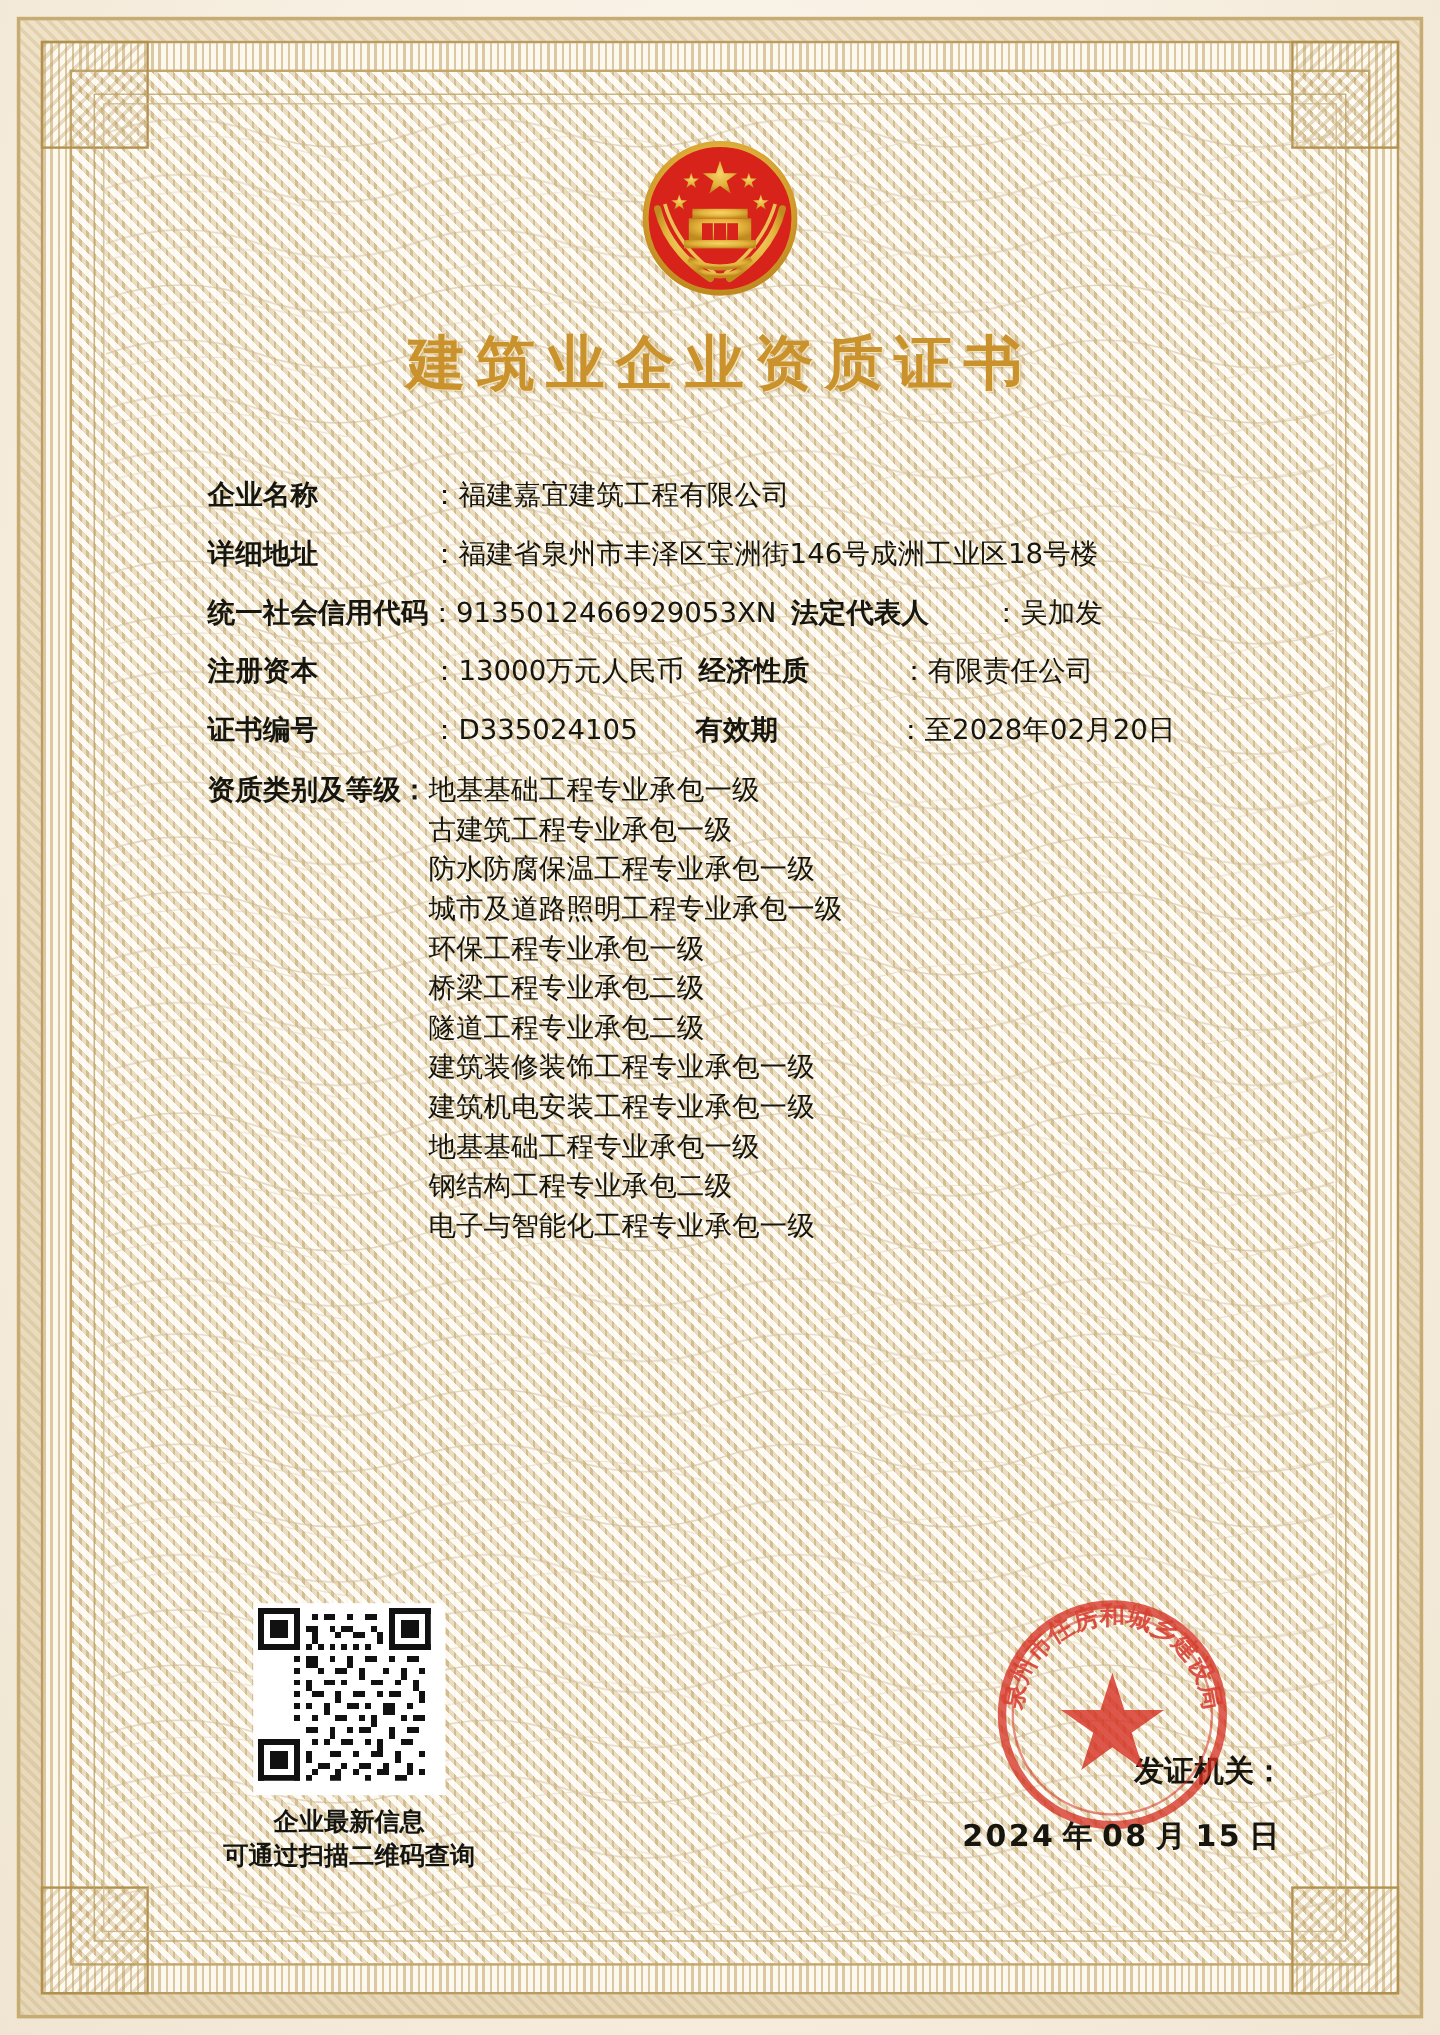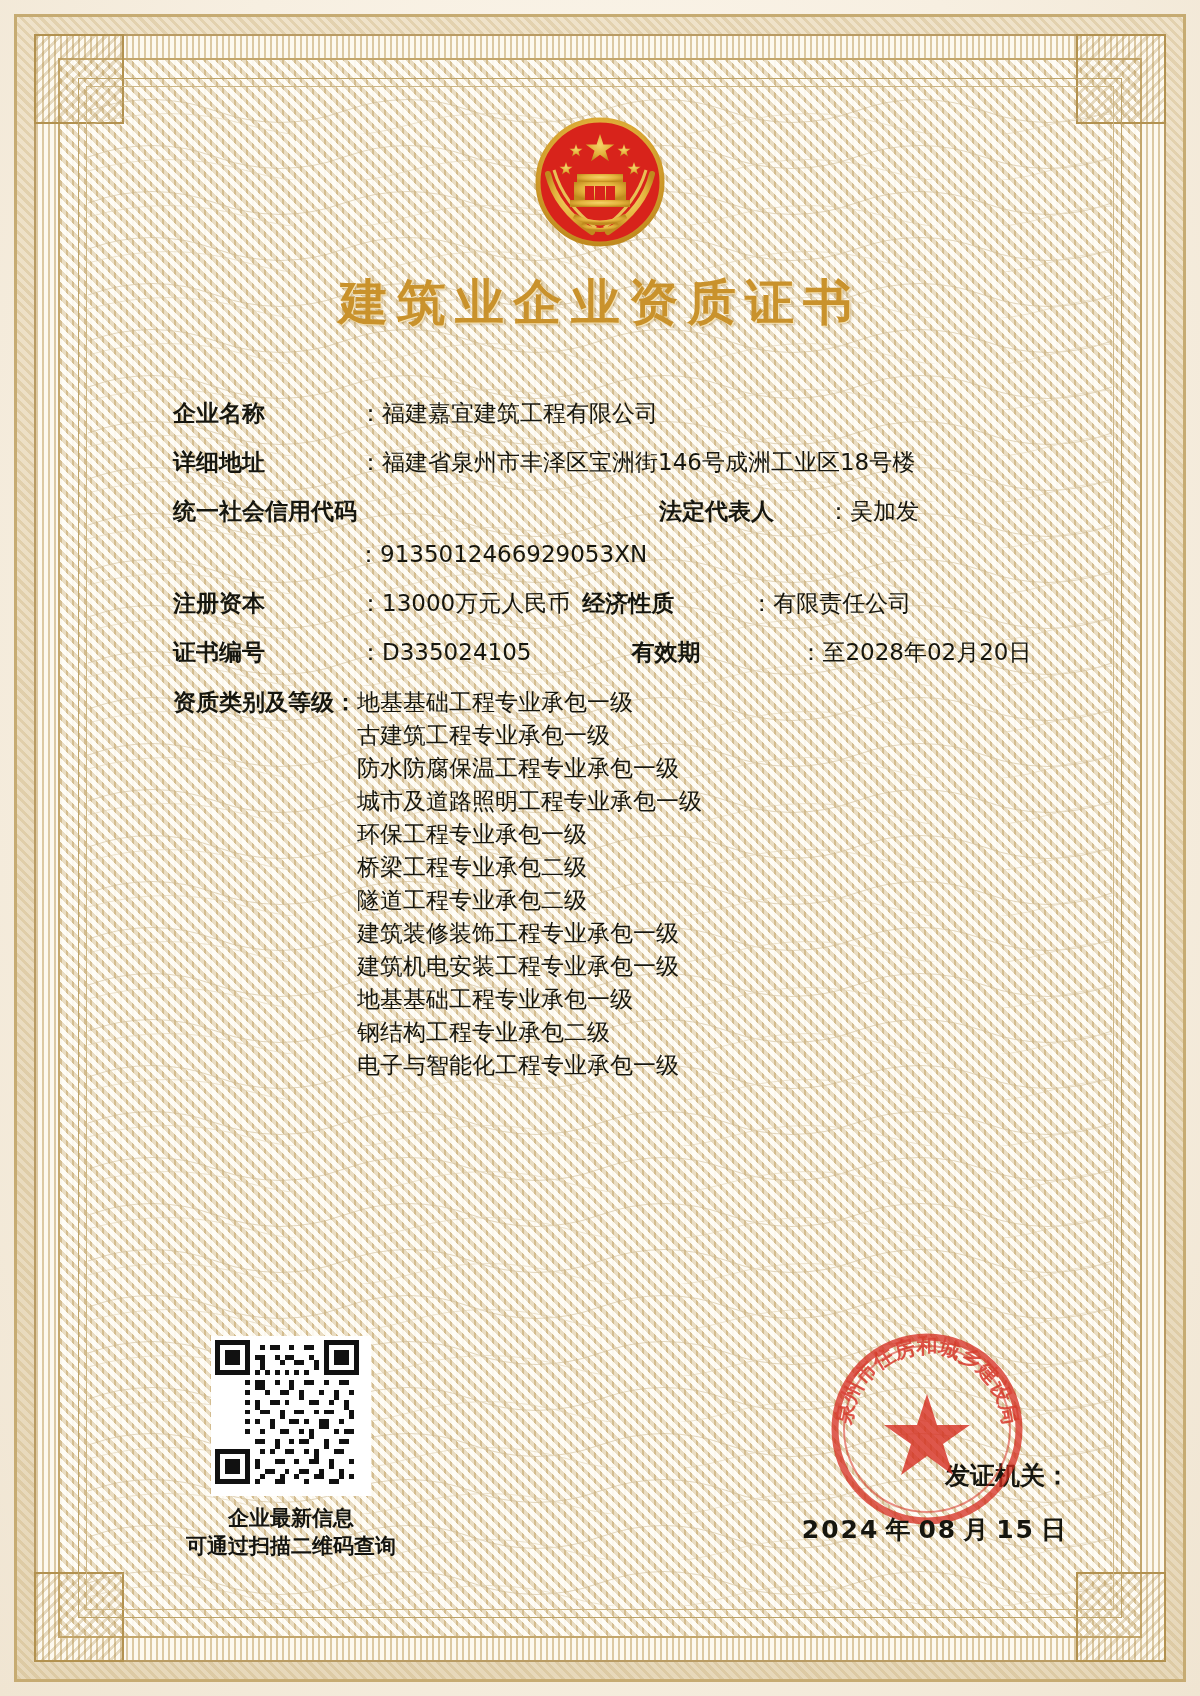--- a/index.html
+++ b/index.html
@@ -315,36 +315,36 @@
         <span class="val">：福建嘉宜建筑工程有限公司</span>
       </div>
 
       <div class="row">
         <span class="lbl w-spread">详细地址</span>
         <span class="val">：福建省泉州市丰泽区宝洲街146号成洲工业区18号楼</span>
       </div>
 
       <div class="row">
         <span class="lbl">统一社会信用代码</span>
-        <span class="val" style="flex:0 0 auto;margin-top:43px;">：9135012466929053XN</span>
+        <span class="val" style="flex:0 0 auto;">：9135012466929053XN</span>
         <span class="lbl2 w-spread2">法定代表人</span>
         <span class="val">：吴加发</span>
       </div>
 
       <div class="row">
         <span class="lbl w-spread">注册资本</span>
         <span class="val" style="flex:0 0 auto;">：13000万元人民币</span>
         <span class="lbl2 w-spread2" style="">经济性质</span>
         <span class="val">：有限责任公司</span>
       </div>
 
       <div class="row">
         <span class="lbl w-spread">证书编号</span>
         <span class="val" style="flex:0 0 auto;">：D335024105</span>
-        <span class="lbl2 w-spread2" style="margin-left:100px;">有效期</span>
+        <span class="lbl2 w-spread2" style="margin-left:48px;">有效期</span>
         <span class="val">：至2028年02月20日</span>
       </div>
 
       <div class="qual-row">
         <span class="qual-label">资质类别及等级</span>
         <span class="qual-label">：</span>
         <ul class="qual-list">
           <li>地基基础工程专业承包一级</li>
           <li>古建筑工程专业承包一级</li>
           <li>防水防腐保温工程专业承包一级</li>

